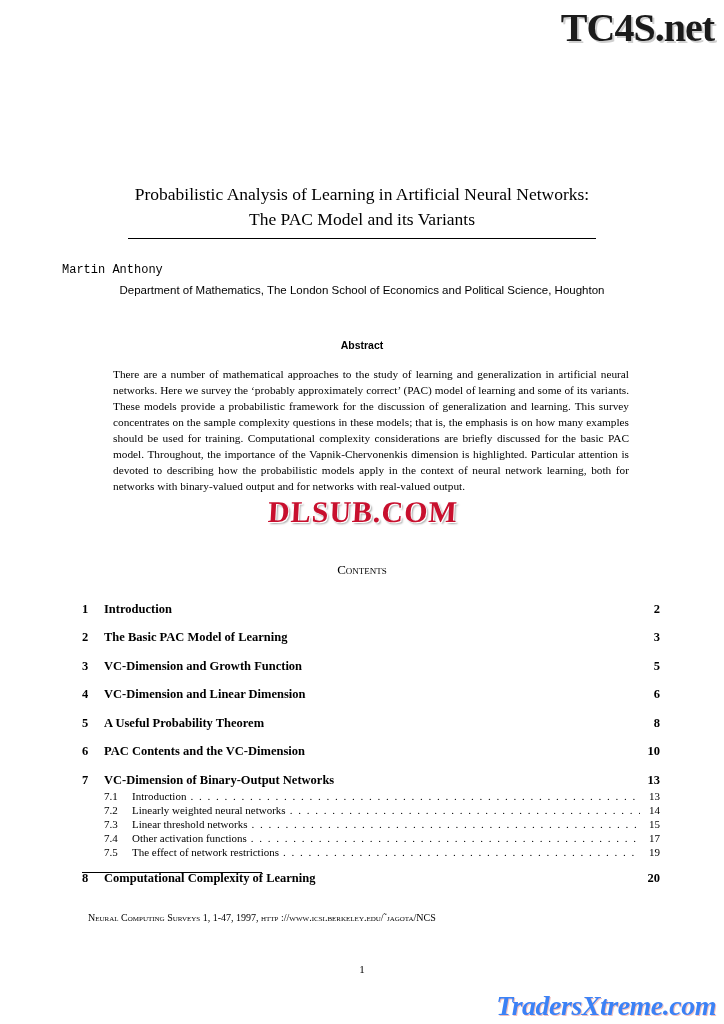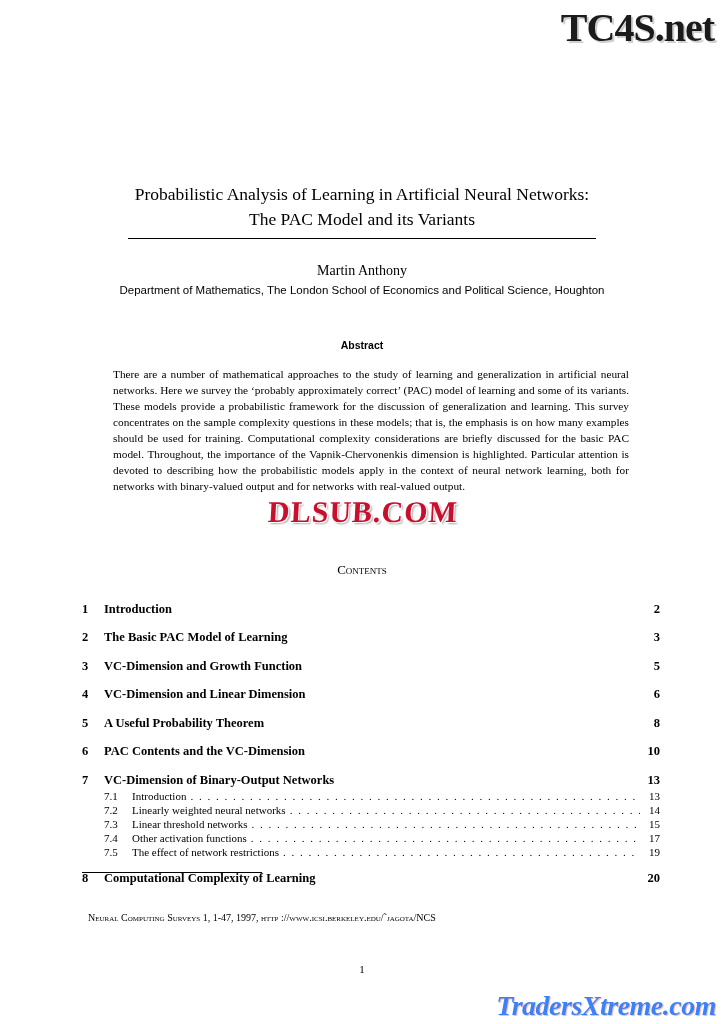--- a/index.html
+++ b/index.html
@@ -80,23 +80,23 @@
     left: 128px;
     width: 468px;
     border-bottom: 1px solid #000;
   }
 
   .author {
     position: absolute;
     top: 263px;
     left: 62px;
     width: 600px;
-    text-align: center;
-    font-family: Liberation Serif, serif;
-    font-size: 14px;
+    text-align: left;
+    font-family: Liberation Mono, monospace;
+    font-size: 12px;
   }
   .affil {
     position: absolute;
     top: 282px;
     left: 52px;
     width: 620px;
     text-align: center;
     font-family: "Liberation Sans", sans-serif;
     font-size: 11.5px;
     line-height: 1.45;

